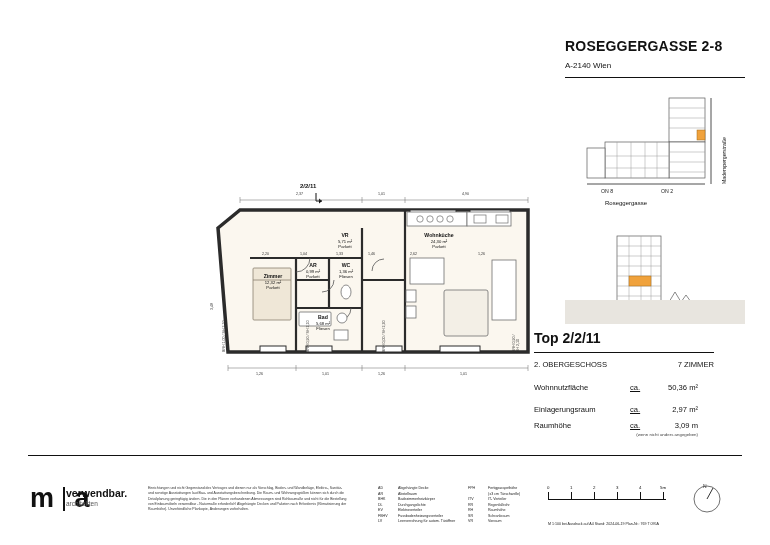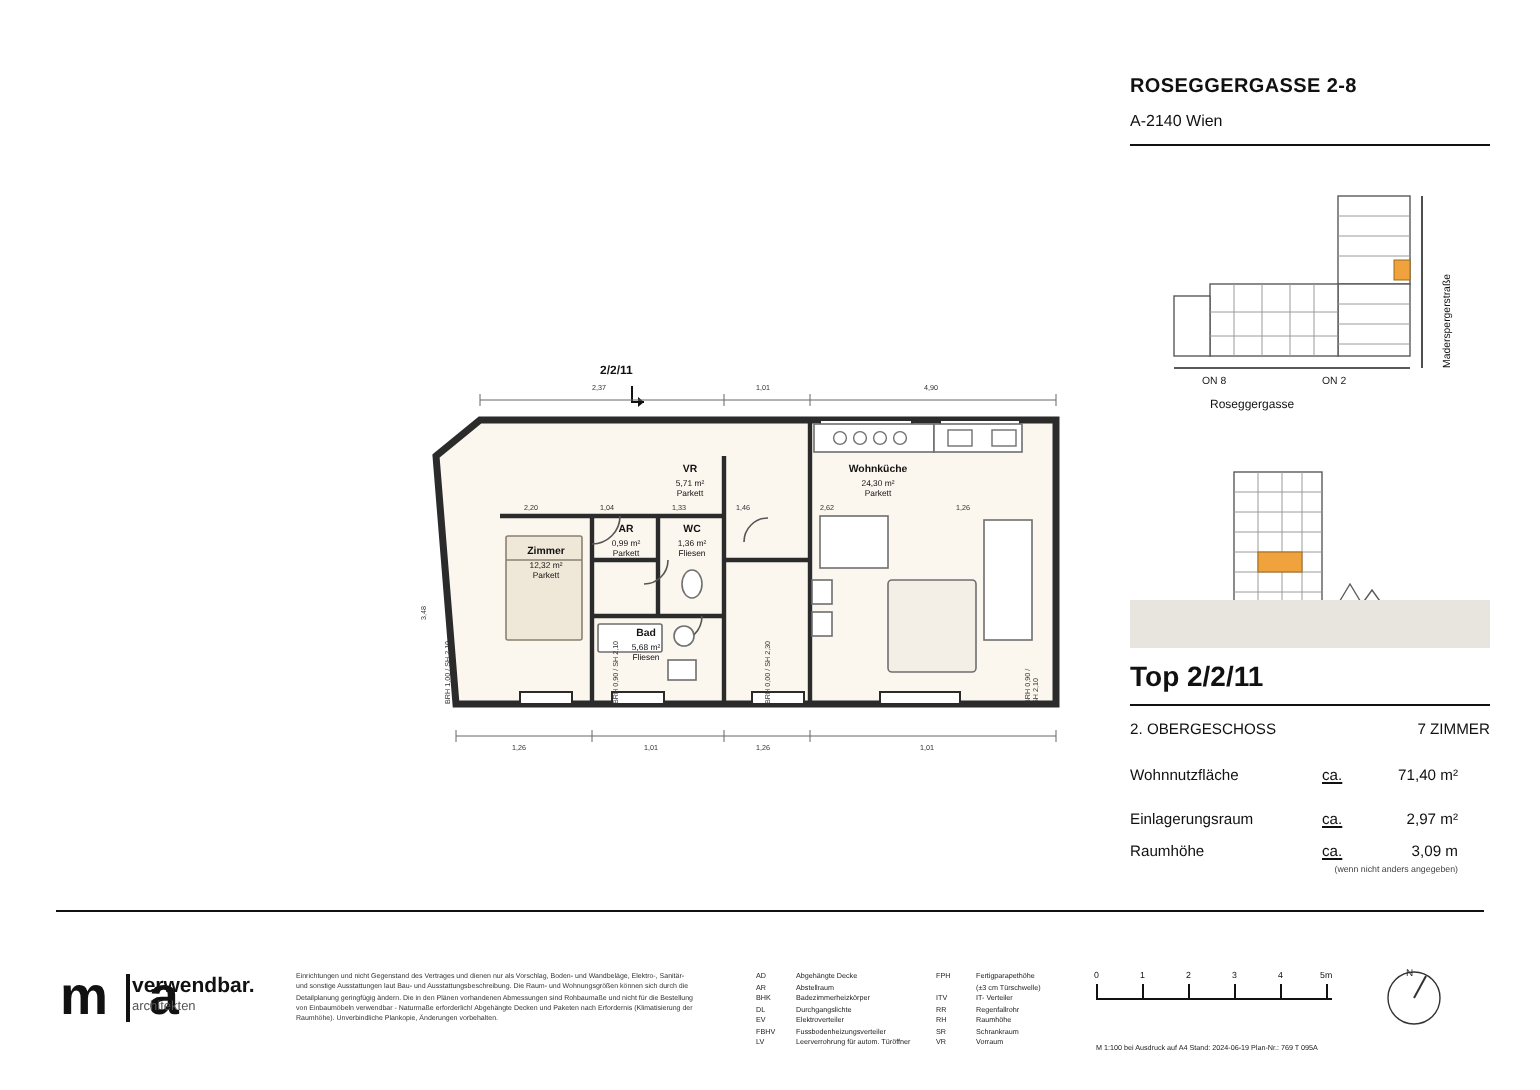--- a/index.html
+++ b/index.html
@@ -28,35 +28,35 @@
   .dim-v{transform-origin:left top;}
 
   
   .plan-tag{
     position:absolute;font-size:6px;font-weight:bold;color:#111;
   }
 
   
   .right-col{position:absolute;left:565px;top:38px;width:180px;}
   .title-main{
-    font-size:10px;font-weight:bold;letter-spacing:.2px;color:#111;
+    font-size:14px;font-weight:bold;letter-spacing:.2px;color:#111;
     white-space:nowrap;
   }
   .title-sub{font-size:8px;color:#111;margin-top:7px;}
   .rule{height:1px;background:#111;width:180px;margin-top:7px;}
 
   .sitemap{position:absolute;left:565px;top:92px;width:180px;height:125px;}
   .site-label{position:absolute;font-size:5.2px;color:#222;}
   .site-street{position:absolute;font-size:6px;color:#111;}
   .site-street-v{position:absolute;font-size:5.2px;color:#111;transform:rotate(-90deg);transform-origin:left top;white-space:nowrap;}
 
   .elev{position:absolute;left:565px;top:232px;width:180px;height:92px;}
   .elev-ground{position:absolute;left:0;bottom:0;width:180px;height:24px;background:#e8e5df;}
 
-  .unit-block{position:absolute;left:565px;top:330px;width:180px;}
+  .unit-block{position:absolute;left:534px;top:330px;width:180px;}
   .unit-top{font-size:14px;font-weight:bold;color:#111;}
   .unit-rule{height:1px;background:#111;width:180px;margin-top:6px;}
   .unit-row{display:flex;justify-content:space-between;font-size:7.6px;margin-top:7px;color:#111;}
   .facts{margin-top:14px;}
   .fact{display:flex;font-size:7.6px;margin-top:7px;color:#111;}
   .fact .f-label{width:96px;}
   .fact .f-ca{width:22px;text-decoration:underline;}
   .fact .f-val{width:46px;text-align:right;}
   .fact-note{font-size:4.4px;color:#444;margin-top:2px;text-align:right;width:164px;}
   .gap{margin-top:13px;}
@@ -323,21 +323,21 @@
     <div class="unit-rule"></div>
     <div class="unit-row">
       <span>2. OBERGESCHOSS</span>
       <span>7 ZIMMER</span>
     </div>
 
     <div class="facts">
       <div class="fact">
         <span class="f-label">Wohnnutzfläche</span>
         <span class="f-ca">ca.</span>
-        <span class="f-val">71,40 m²</span>
+        <span class="f-val">50,36 m²</span>
       </div>
       <div class="fact gap">
         <span class="f-label">Einlagerungsraum</span>
         <span class="f-ca">ca.</span>
         <span class="f-val">2,97 m²</span>
       </div>
       <div class="fact">
         <span class="f-label">Raumhöhe</span>
         <span class="f-ca">ca.</span>
         <span class="f-val">3,09 m</span>

